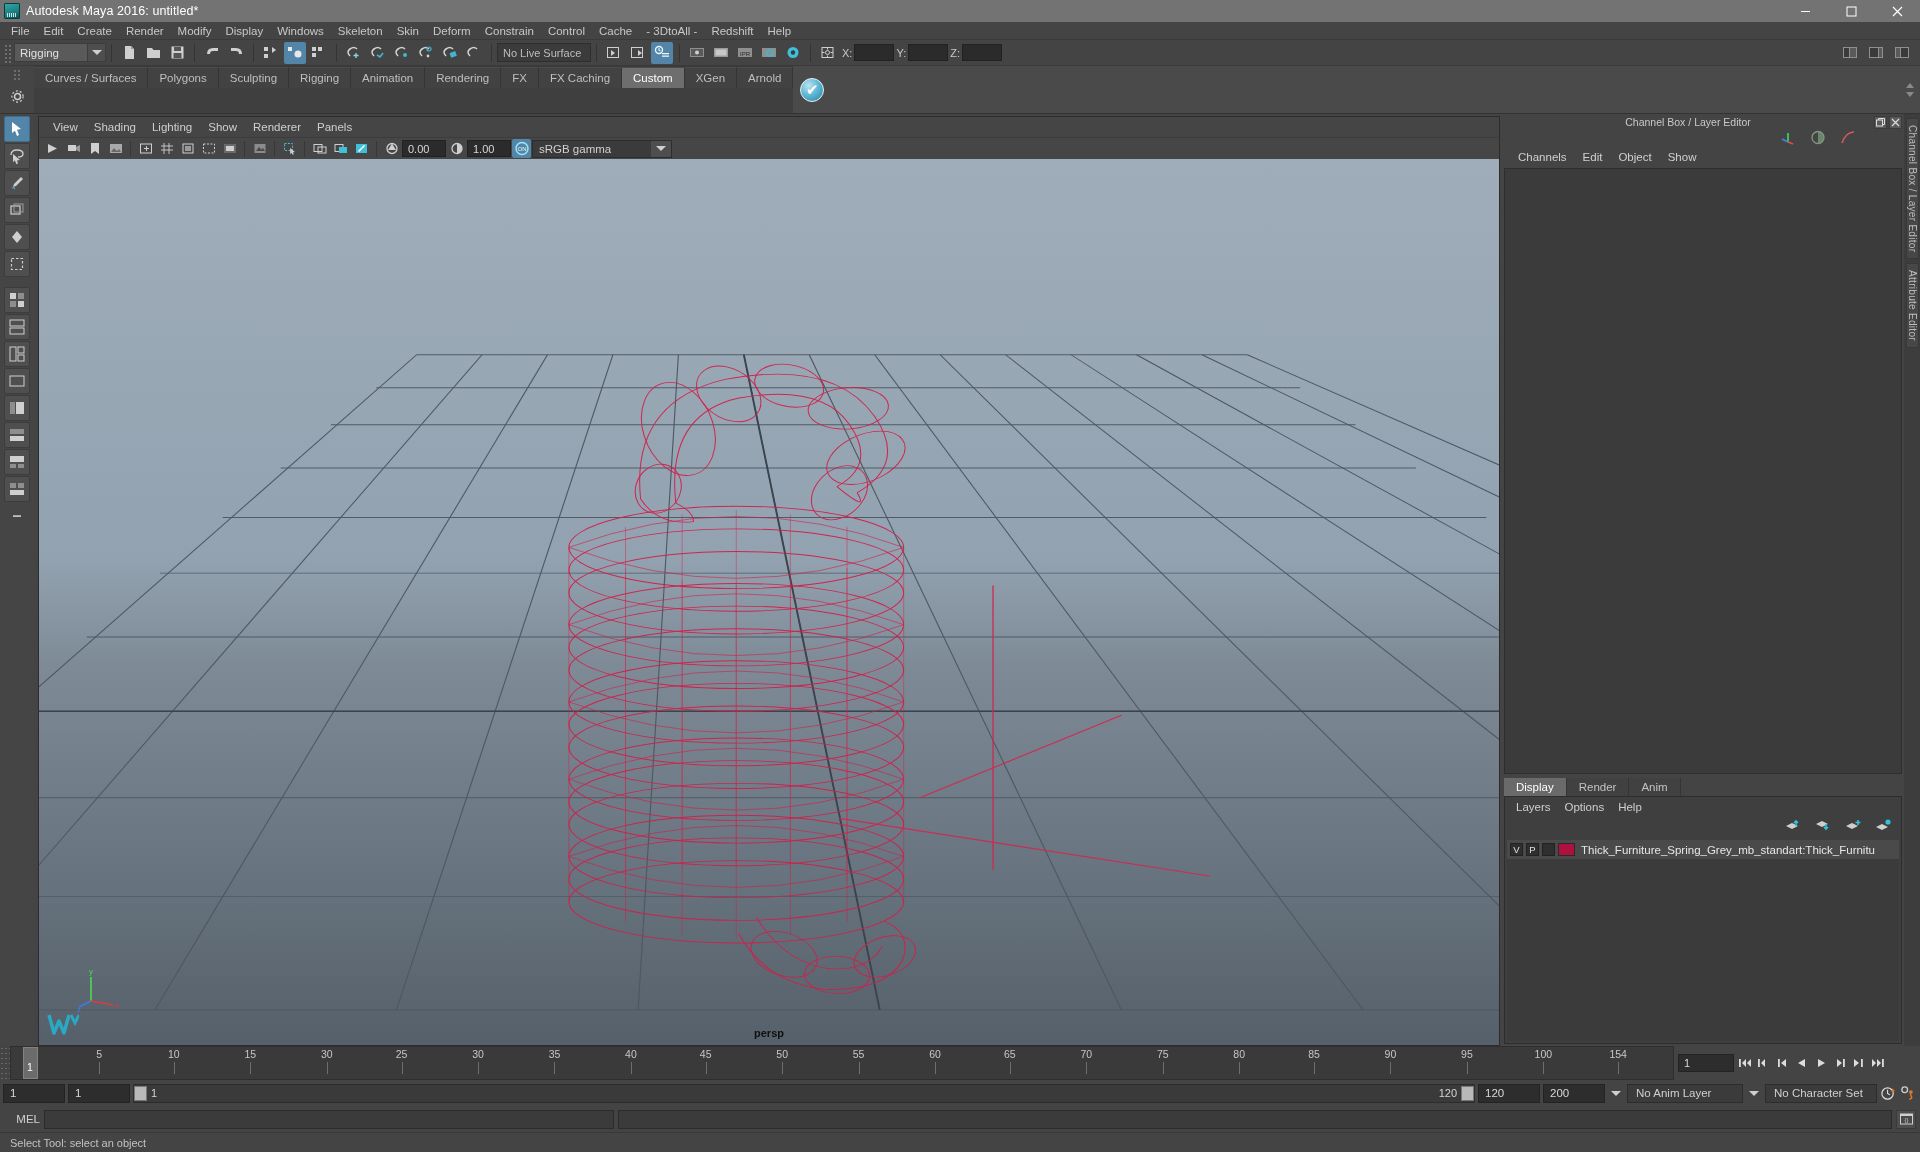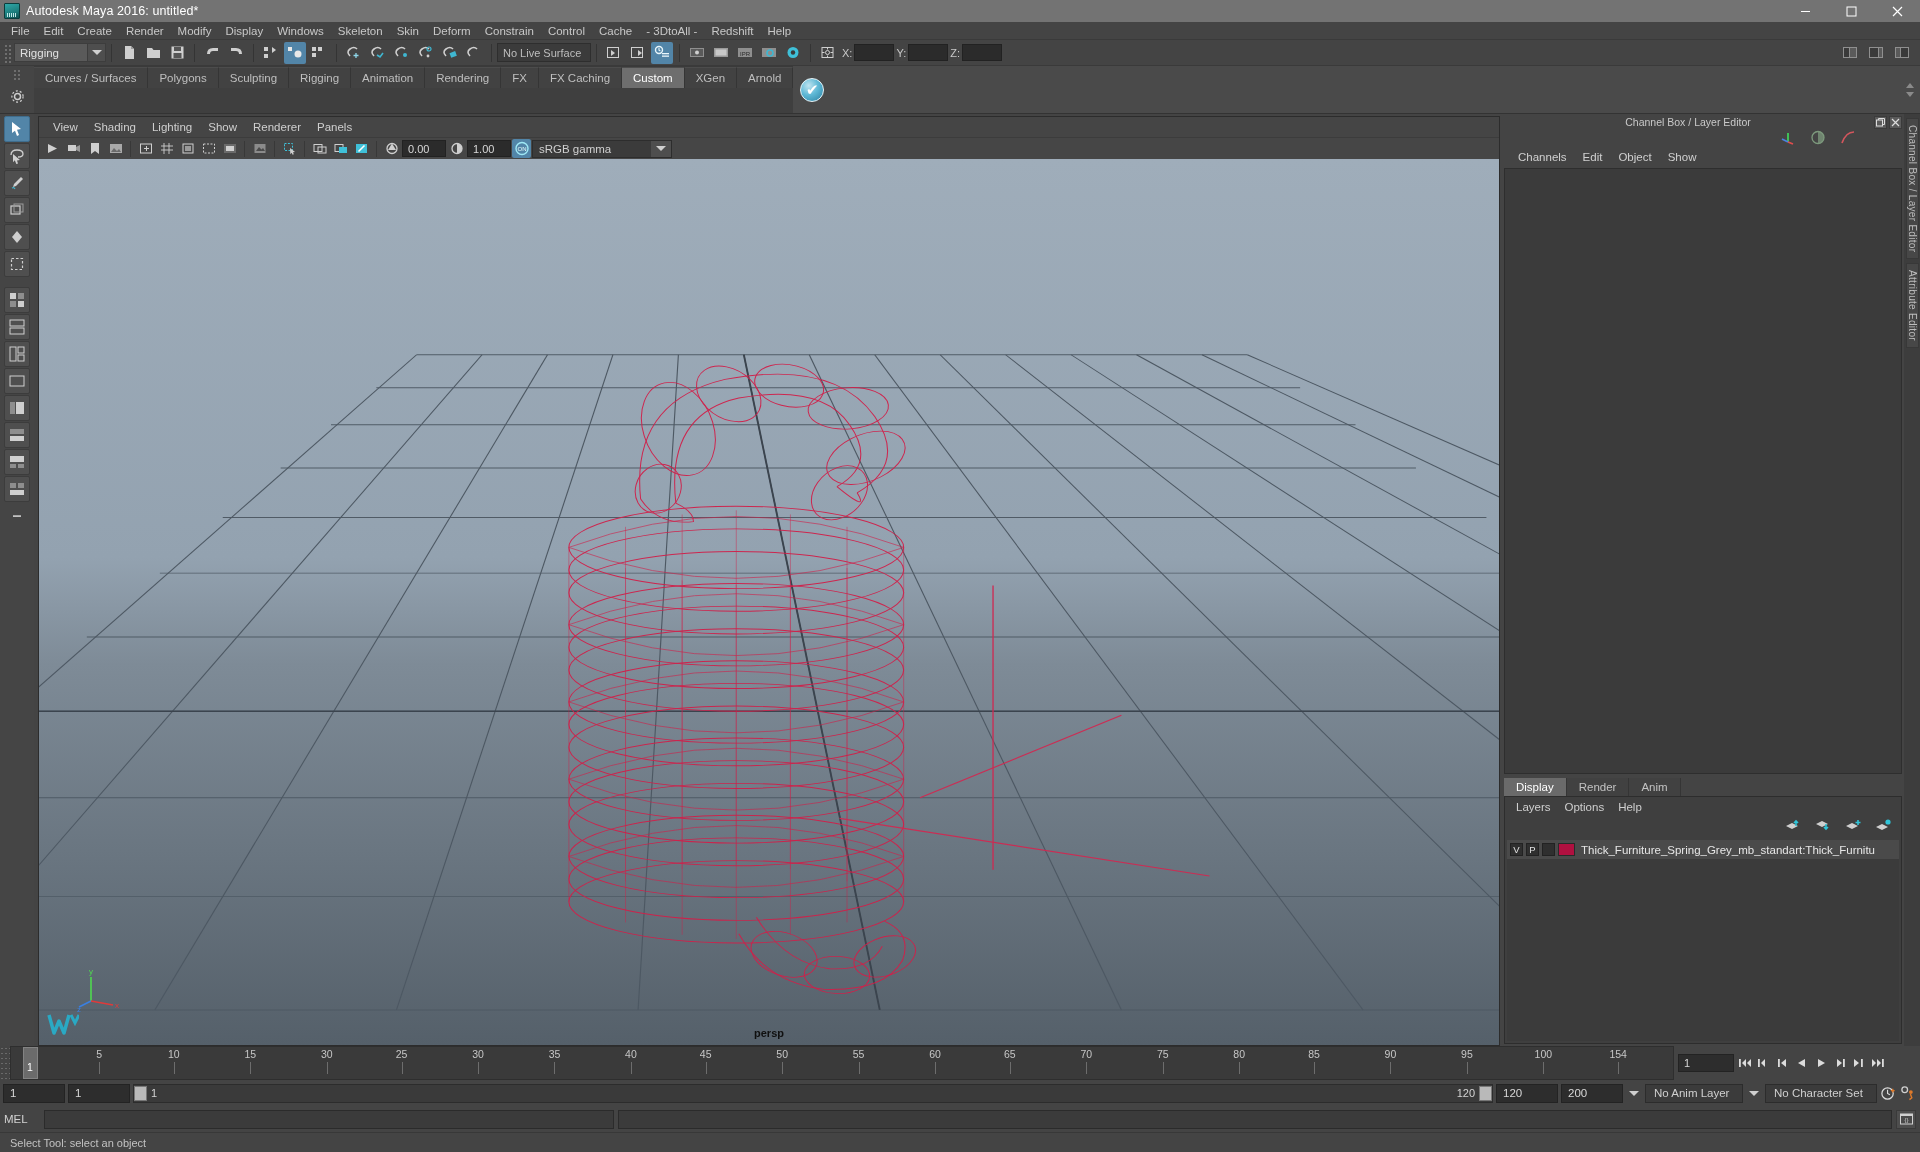--- a/index.html
+++ b/index.html
@@ -195,21 +195,21 @@
   .rangerow { flex:0 0 26px; display:flex; align-items:center; background:#444; gap:3px; padding:0 3px; }
   .rfield { height:19px;background:#2d2d2d;border:1px solid #232323;color:#d8d8d8;font-size:11.5px;display:flex;align-items:center;padding-left:6px;}
   .rangebar { flex:1; height:19px; background:#3a3a3a; border:1px solid #2c2c2c; position:relative; display:flex; align-items:center; }
   .range-handle { width:13px;height:15px;background:#b9b9b9;border:1px solid #777; }
   .rb-label { color:#d4d4d4; font-size:11px; margin-left:4px; }
   .drop-arrow { width:16px;height:19px;display:flex;align-items:center;justify-content:center; }
   .selbox { height:19px;background:#3b3b3b;border:1px solid #2c2c2c;color:#cfcfcf;font-size:11.5px;display:flex;align-items:center;padding:0 8px;}
 
   
   .melrow { flex:0 0 26px; display:flex; align-items:center; background:#444; gap:4px; padding:0 4px; }
-  .mel-label { color:#d0d0d0; font-size:11.5px; width:36px; text-align:left; }
+  .mel-label { color:#d0d0d0; font-size:11.5px; width:36px; text-align:right; }
   .mel-input { width:570px; height:19px; background:#3b3b3b; border:1px solid #2b2b2b; }
   .mel-out { flex:1; height:19px; background:#3b3b3b; border:1px solid #2b2b2b; }
   .mel-btn { width:20px;height:19px;background:#4e4e4e;border:1px solid #3a3a3a;display:flex;align-items:center;justify-content:center;}
 
   
   .helpline { flex:0 0 20px; display:flex; align-items:center; background:#444; border-top:1px solid #383838; padding-left:10px; }
   .helpline span { color:#c2c2c2; font-size:11px; }
 </style>
 </head>
 <body>
@@ -1088,21 +1088,21 @@
       <div class="range-handle"></div>
       <span class="rb-label">1</span>
       <span class="rb-label" style="margin-left:auto;margin-right:4px;">120</span>
       <div class="range-handle"></div>
     </div>
     <div class="rfield" style="width:62px">120</div>
     <div class="rfield" style="width:62px">200</div>
     <div class="drop-arrow">
         <i class="tri-down"></i>
       </div>
-    <div class="selbox" style="width:98px">No Anim Layer</div>
+    <div class="selbox" style="width:116px">No Anim Layer</div>
     <div class="drop-arrow">
         <i class="tri-down"></i>
       </div>
     <div class="selbox" style="width:112px">No Character Set</div>
     <div class="pb">
       <svg width="18" height="17" viewBox="0 0 18 17">
           <circle cx="8" cy="8.5" r="6" fill="none" stroke="#dcdcdc" stroke-width="1.3"></circle>
           <path d="M8 4.5v4l2.5 1.4" stroke="#dcdcdc" stroke-width="1.2" fill="none"></path>
           <path d="M13.5 3.5v4M11.5 5.5h4" stroke="#e07a2a" stroke-width="1.4"></path>
         </svg>

